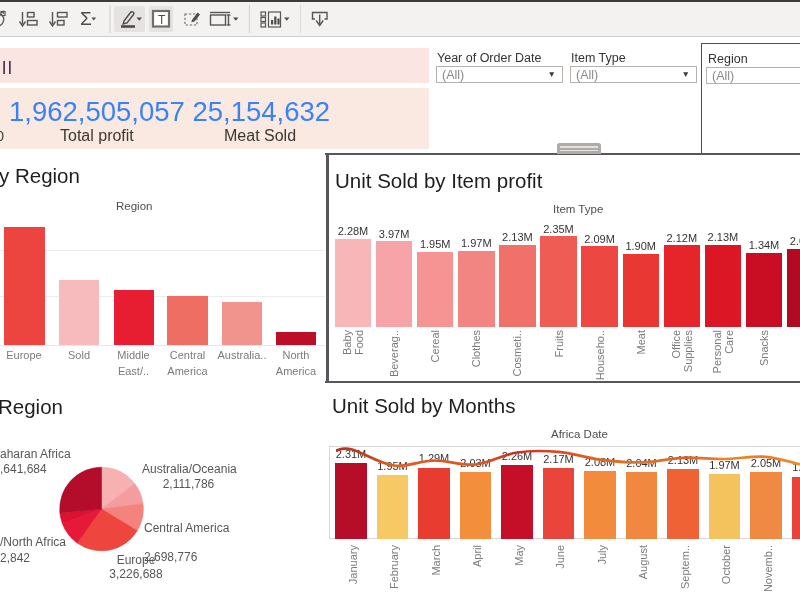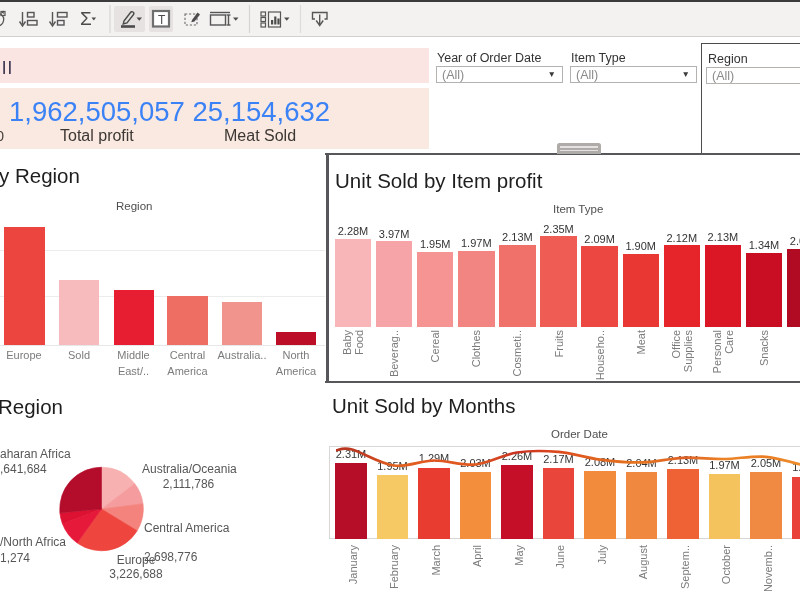--- a/index.html
+++ b/index.html
@@ -149,24 +149,24 @@
 </svg>
 <div class="plab" style="left:0px;top:446.5px">aharan Africa</div>
 <div class="plab" style="left:0px;top:461.5px">,641,684</div>
 <div class="plab" style="left:142px;top:462px;width:93px;text-align:center">Australia/Oceania</div>
 <div class="plab" style="left:142px;top:477px;width:93px;text-align:center">2,111,786</div>
 <div class="plab" style="left:144px;top:521px;width:83px;text-align:center">Central America</div>
 <div class="plab" style="left:144px;top:550px;width:83px;text-align:left">2,698,776</div>
 <div class="plab" style="left:96px;top:552.5px;width:80px;text-align:center">Europe</div>
 <div class="plab" style="left:96px;top:567px;width:80px;text-align:center">3,226,688</div>
 <div class="plab" style="left:0px;top:535px">/North Africa</div>
-<div class="plab" style="left:0px;top:550.5px">1,274</div>
+<div class="plab" style="left:0px;top:550.5px">2,842</div>
 
 <div class="title" style="left:332px;top:394px">Unit Sold by Months</div>
-<div class="hdr" style="left:551px;top:428px">Order Date</div>
+<div class="hdr" style="left:551px;top:428px">Africa Date</div>
 <div class="abs" style="left:329px;top:446px;width:471px;height:93px;border-top:1px solid #d9d7d5;border-left:1px solid #d9d7d5;border-bottom:1px solid #d9d7d5;box-sizing:border-box"></div>
 <div class="bar" style="left:335.2px;top:463.2px;width:31.5px;height:75.8px;background:#b60d28"></div>
 <div class="bar" style="left:376.8px;top:475.0px;width:31.5px;height:64.0px;background:#f7c964"></div>
 <div class="bar" style="left:418.2px;top:467.5px;width:31.5px;height:71.5px;background:#e93c31"></div>
 <div class="bar" style="left:459.8px;top:472.4px;width:31.5px;height:66.6px;background:#f28e3c"></div>
 <div class="bar" style="left:501.2px;top:464.9px;width:31.5px;height:74.1px;background:#c50e28"></div>
 <div class="bar" style="left:542.8px;top:467.8px;width:31.5px;height:71.2px;background:#ea453a"></div>
 <div class="bar" style="left:584.2px;top:470.8px;width:31.5px;height:68.2px;background:#f28b3c"></div>
 <div class="bar" style="left:625.8px;top:472.1px;width:31.5px;height:66.9px;background:#f0883f"></div>
 <div class="bar" style="left:667.2px;top:469.1px;width:31.5px;height:69.9px;background:#ee6236"></div>

